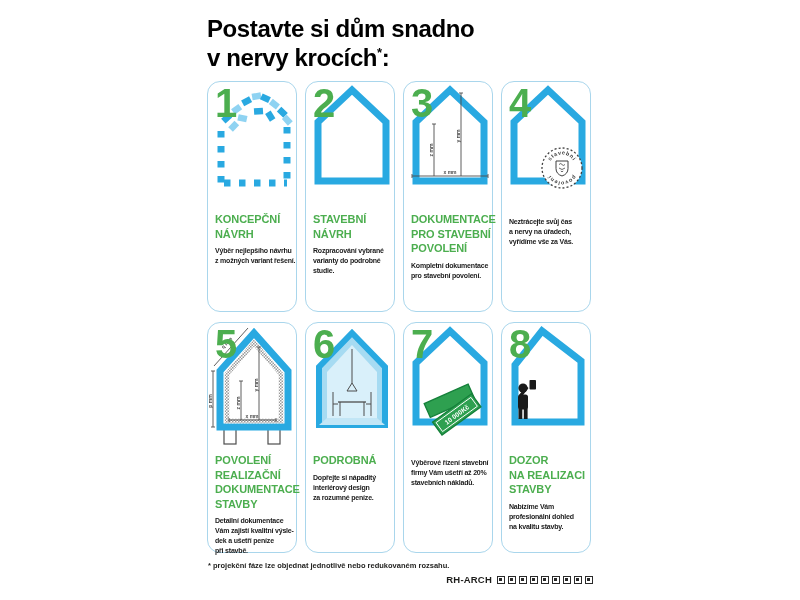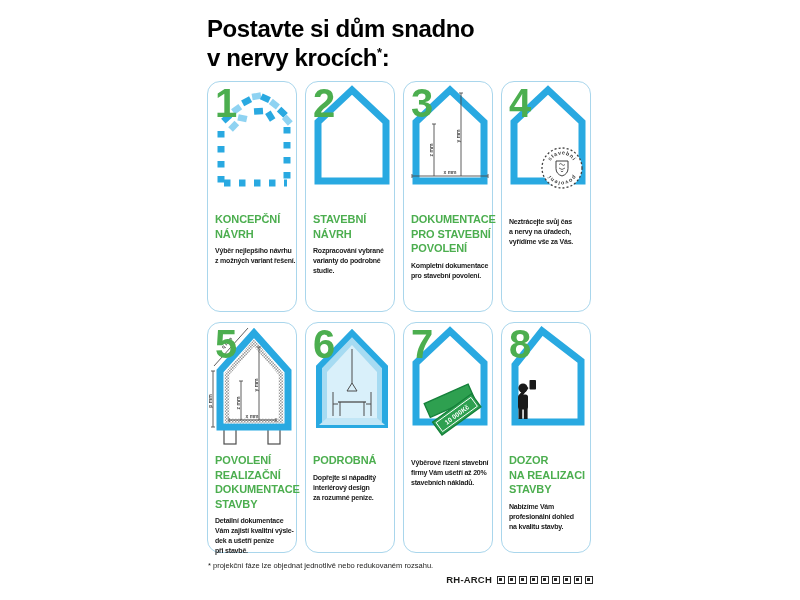--- a/index.html
+++ b/index.html
@@ -31,21 +31,21 @@
     color:#4cae4f; font-weight:bold; font-size:11px; line-height:1.32;
     white-space:pre; letter-spacing:-0.1px;
   }
   .body {
     margin-top:5px; color:#1a1a1a; font-weight:bold; font-size:7px;
     line-height:1.45; white-space:pre; letter-spacing:-0.2px;
   }
   .dim { font-size:5px; fill:#4d4d4d; font-weight:bold; font-family:"Liberation Sans",sans-serif; }
   .stampTxt { font-size:5.4px; font-weight:bold; fill:#3f3f3f; letter-spacing:0.7px; font-family:"Liberation Sans",sans-serif; }
   .noteTxt { font-size:6.6px; font-weight:bold; fill:#ffffff; font-family:"Liberation Sans",sans-serif; }
-  .footnote { position:absolute; left:208px; top:561px; color:#1d1d1b; font-size:7.5px; font-weight:normal; }
+  .footnote { position:absolute; left:208px; top:561px; color:#1d1d1b; font-size:7.5px; font-weight:bold; }
   .brand { position:absolute; right:207px; top:574px; display:flex; align-items:center; gap:3px; }
   .brand-name { color:#1d1d1b; font-size:9.5px; font-weight:bold; letter-spacing:0.2px; margin-right:2px; }
   .lbox { width:8px; height:8px; border:1.6px solid #2a2a2a; position:relative; display:inline-block; background:#fff; }
   .lbox::after { content:""; position:absolute; left:1px; top:1.2px; width:2.6px; height:3.6px; background:#2a2a2a; }
 </style>
 </head>
 <body>
 
 <div class="title">
   <div><span>Postavte si dům snadno</span></div>

